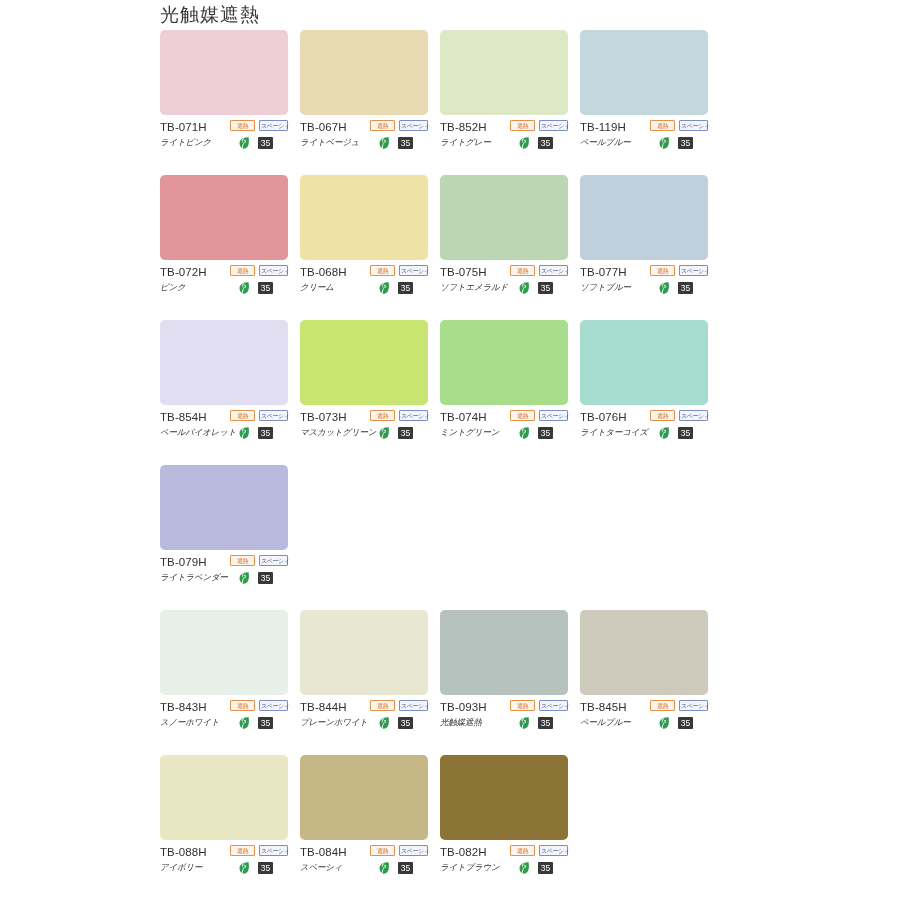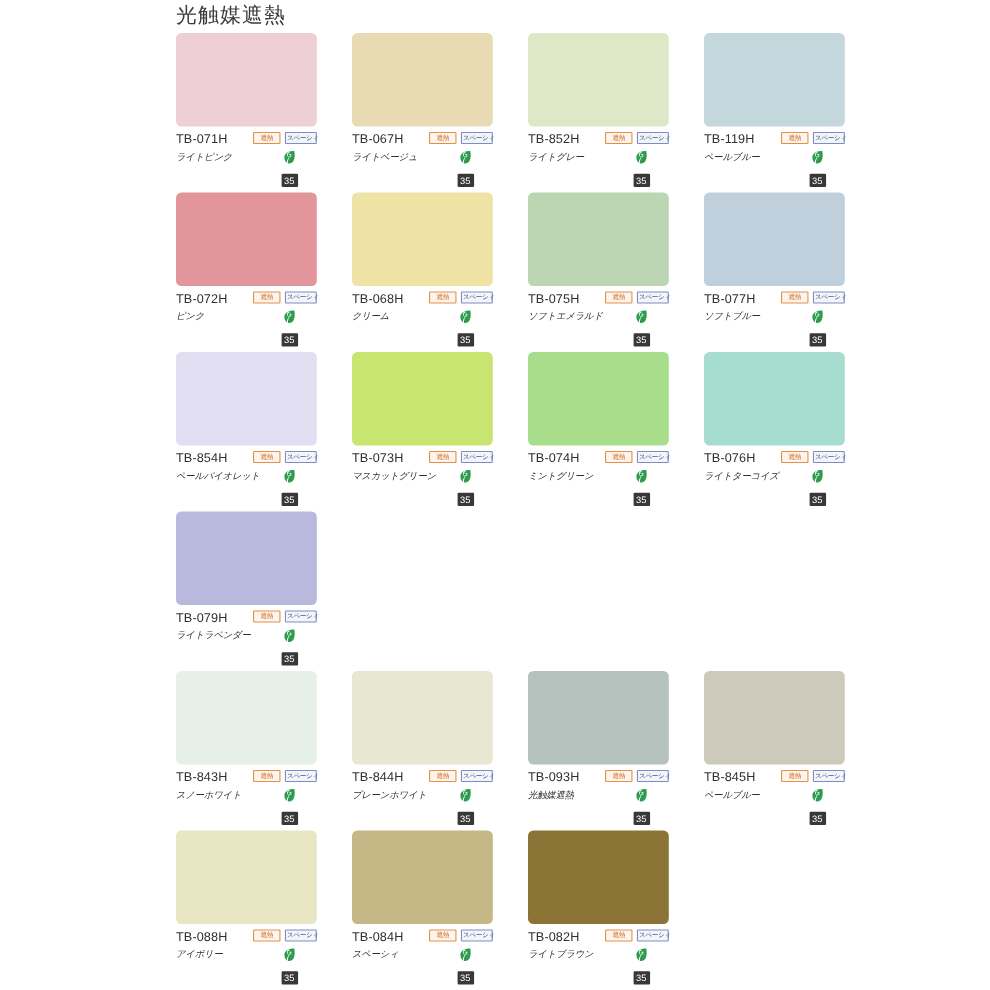--- a/index.html
+++ b/index.html
@@ -36,21 +36,21 @@
   }
   .grid {
     position: absolute;
     left: 160px;
     top: 30px;
     width: 600px;
   }
   .row {
     display: flex;
     flex-direction: row;
-    gap: 32px;
+    gap: 12px;
     margin-bottom: 23px;
   }
   .cell {
     width: 128px;
     flex: 0 0 128px;
   }
   .swatch {
     width: 128px;
     height: 85px;
     border-radius: 5px;
@@ -115,21 +115,21 @@
     width: 25px;
   }
   .badge-spacy {
     border-color: #7b8ec2;
     color: #3a4f86;
     background: #f3f5fb;
     width: 29px;
   }
   .badges-bottom {
     display: flex;
-    flex-direction: column;
+    flex-direction: row;
     align-items: center;
     gap: 8px;
     margin-top: 3px;
     height: 14px;
     padding-left: 8px;
   }
   .leaf-icon {
     width: 12px;
     height: 14px;
     display: block;

